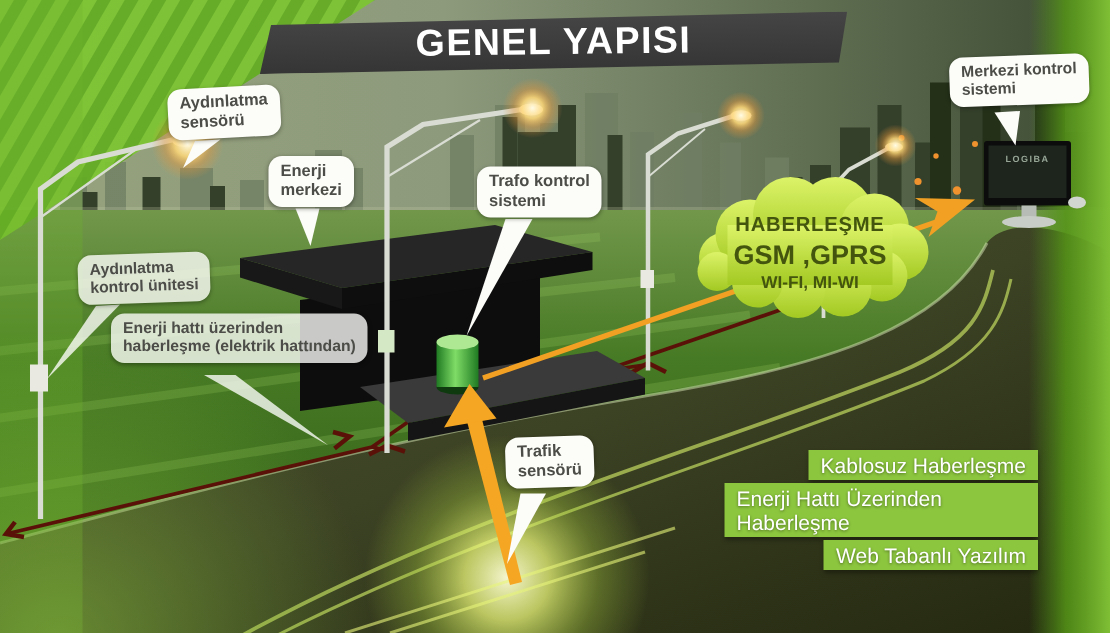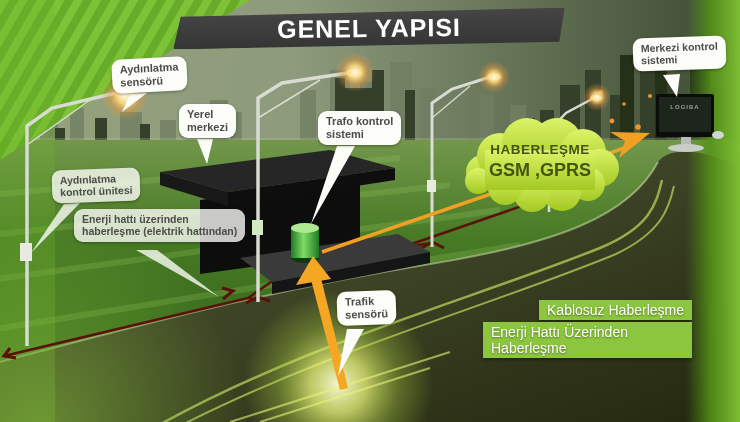--- a/index.html
+++ b/index.html
@@ -290,39 +290,41 @@
     <polygon points="347,329 364,329 338,376" fill="#fcfcf9"></polygon>
   </g>
 </svg>
 
 <div class="titlebar">
   <span>GENEL YAPISI</span>
 </div>
 
 <div class="bubble b-aydinlatma-sensoru">Aydınlatma
 sensörü</div>
-<div class="bubble b-trafo">Yerel
+<div class="bubble b-trafo">Enerji
 merkezi</div>
 <div class="bubble b-yerel">Trafo kontrol
 sistemi</div>
 <div class="bubble b-merkezi">Merkezi kontrol
 sistemi</div>
 <div class="bubble ghost b-aydinlatma-kontrol">Aydınlatma
 kontrol ünitesi</div>
 <div class="bubble ghost b-enerji">Enerji hattı üzerinden
 haberleşme (elektrik hattından)</div>
 <div class="bubble b-trafik">Trafik
 sensörü</div>
 
 <div class="cloud-text">
   <div class="l1">HABERLEŞME</div>
   <div class="l2">GSM ,GPRS</div>
+  <div class="l3">WI-FI, MI-WI</div>
 </div>
 
 <div class="monitor-brand">LOGIBA</div>
 
 <div class="legend">
   <div class="item">Kablosuz Haberleşme</div>
   <div class="item wide">Enerji Hattı Üzerinden
 Haberleşme</div>
+  <div class="item">Web Tabanlı Yazılım</div>
 </div>
 
 </div>
 
 </body></html>

